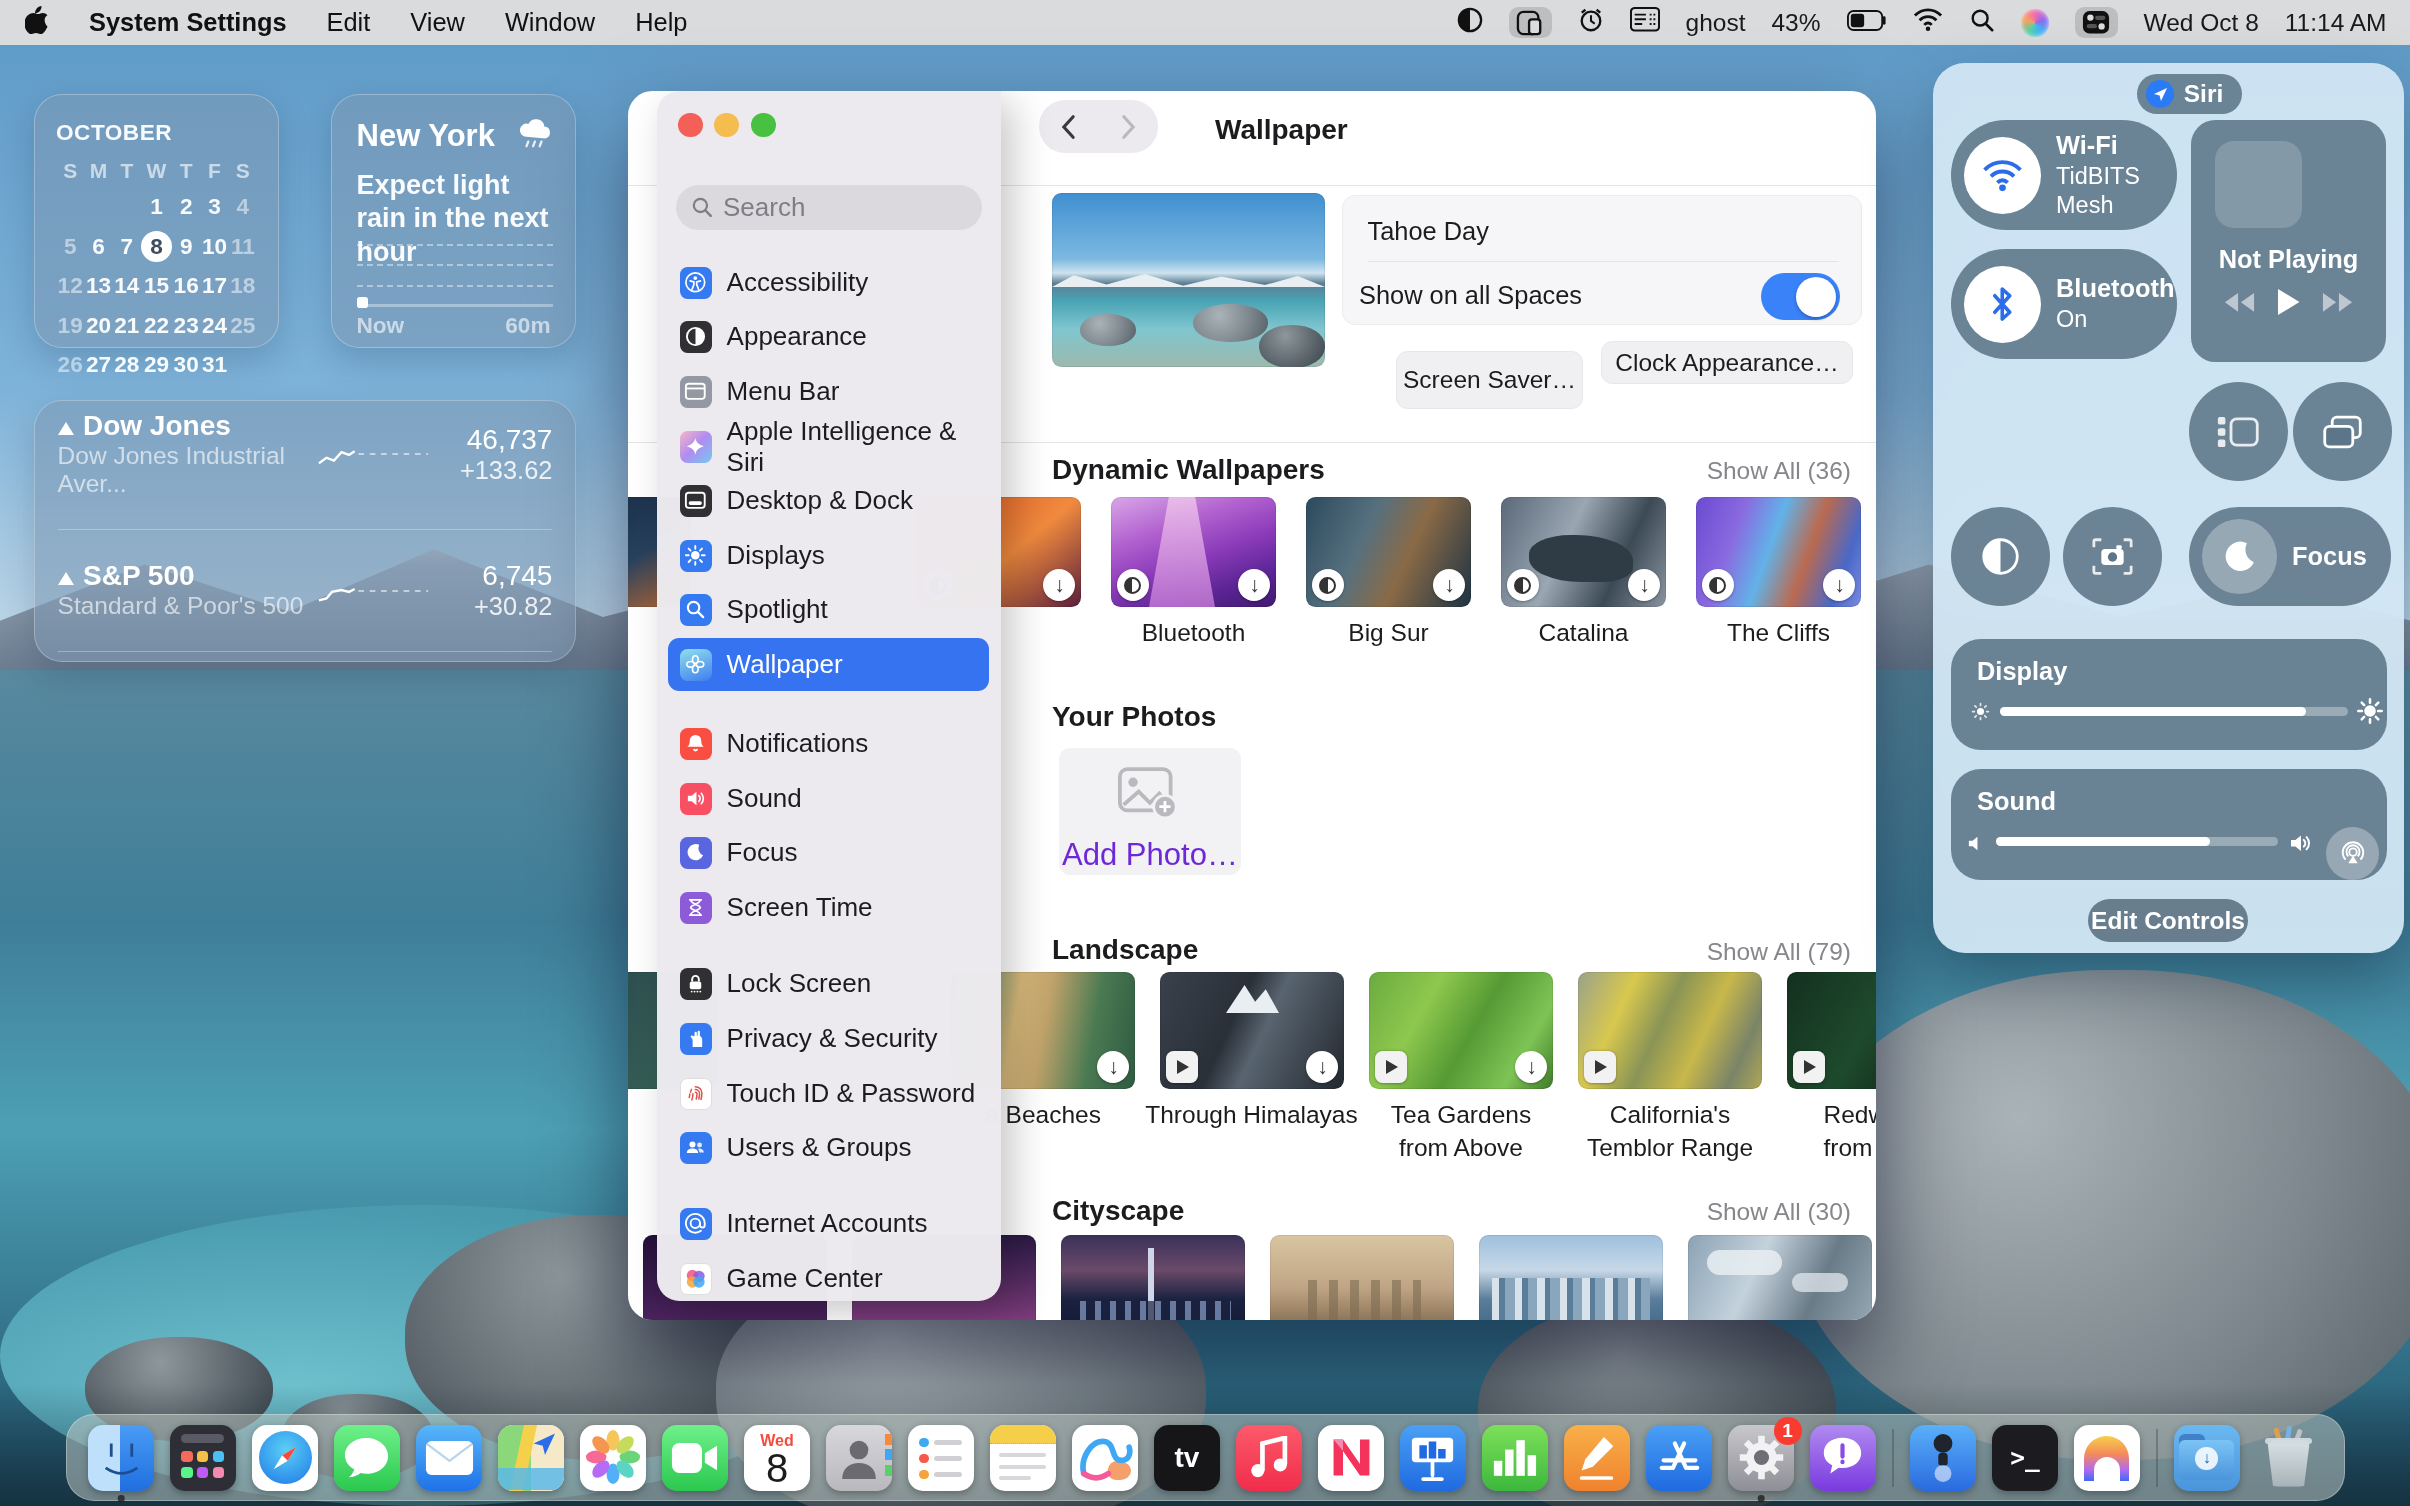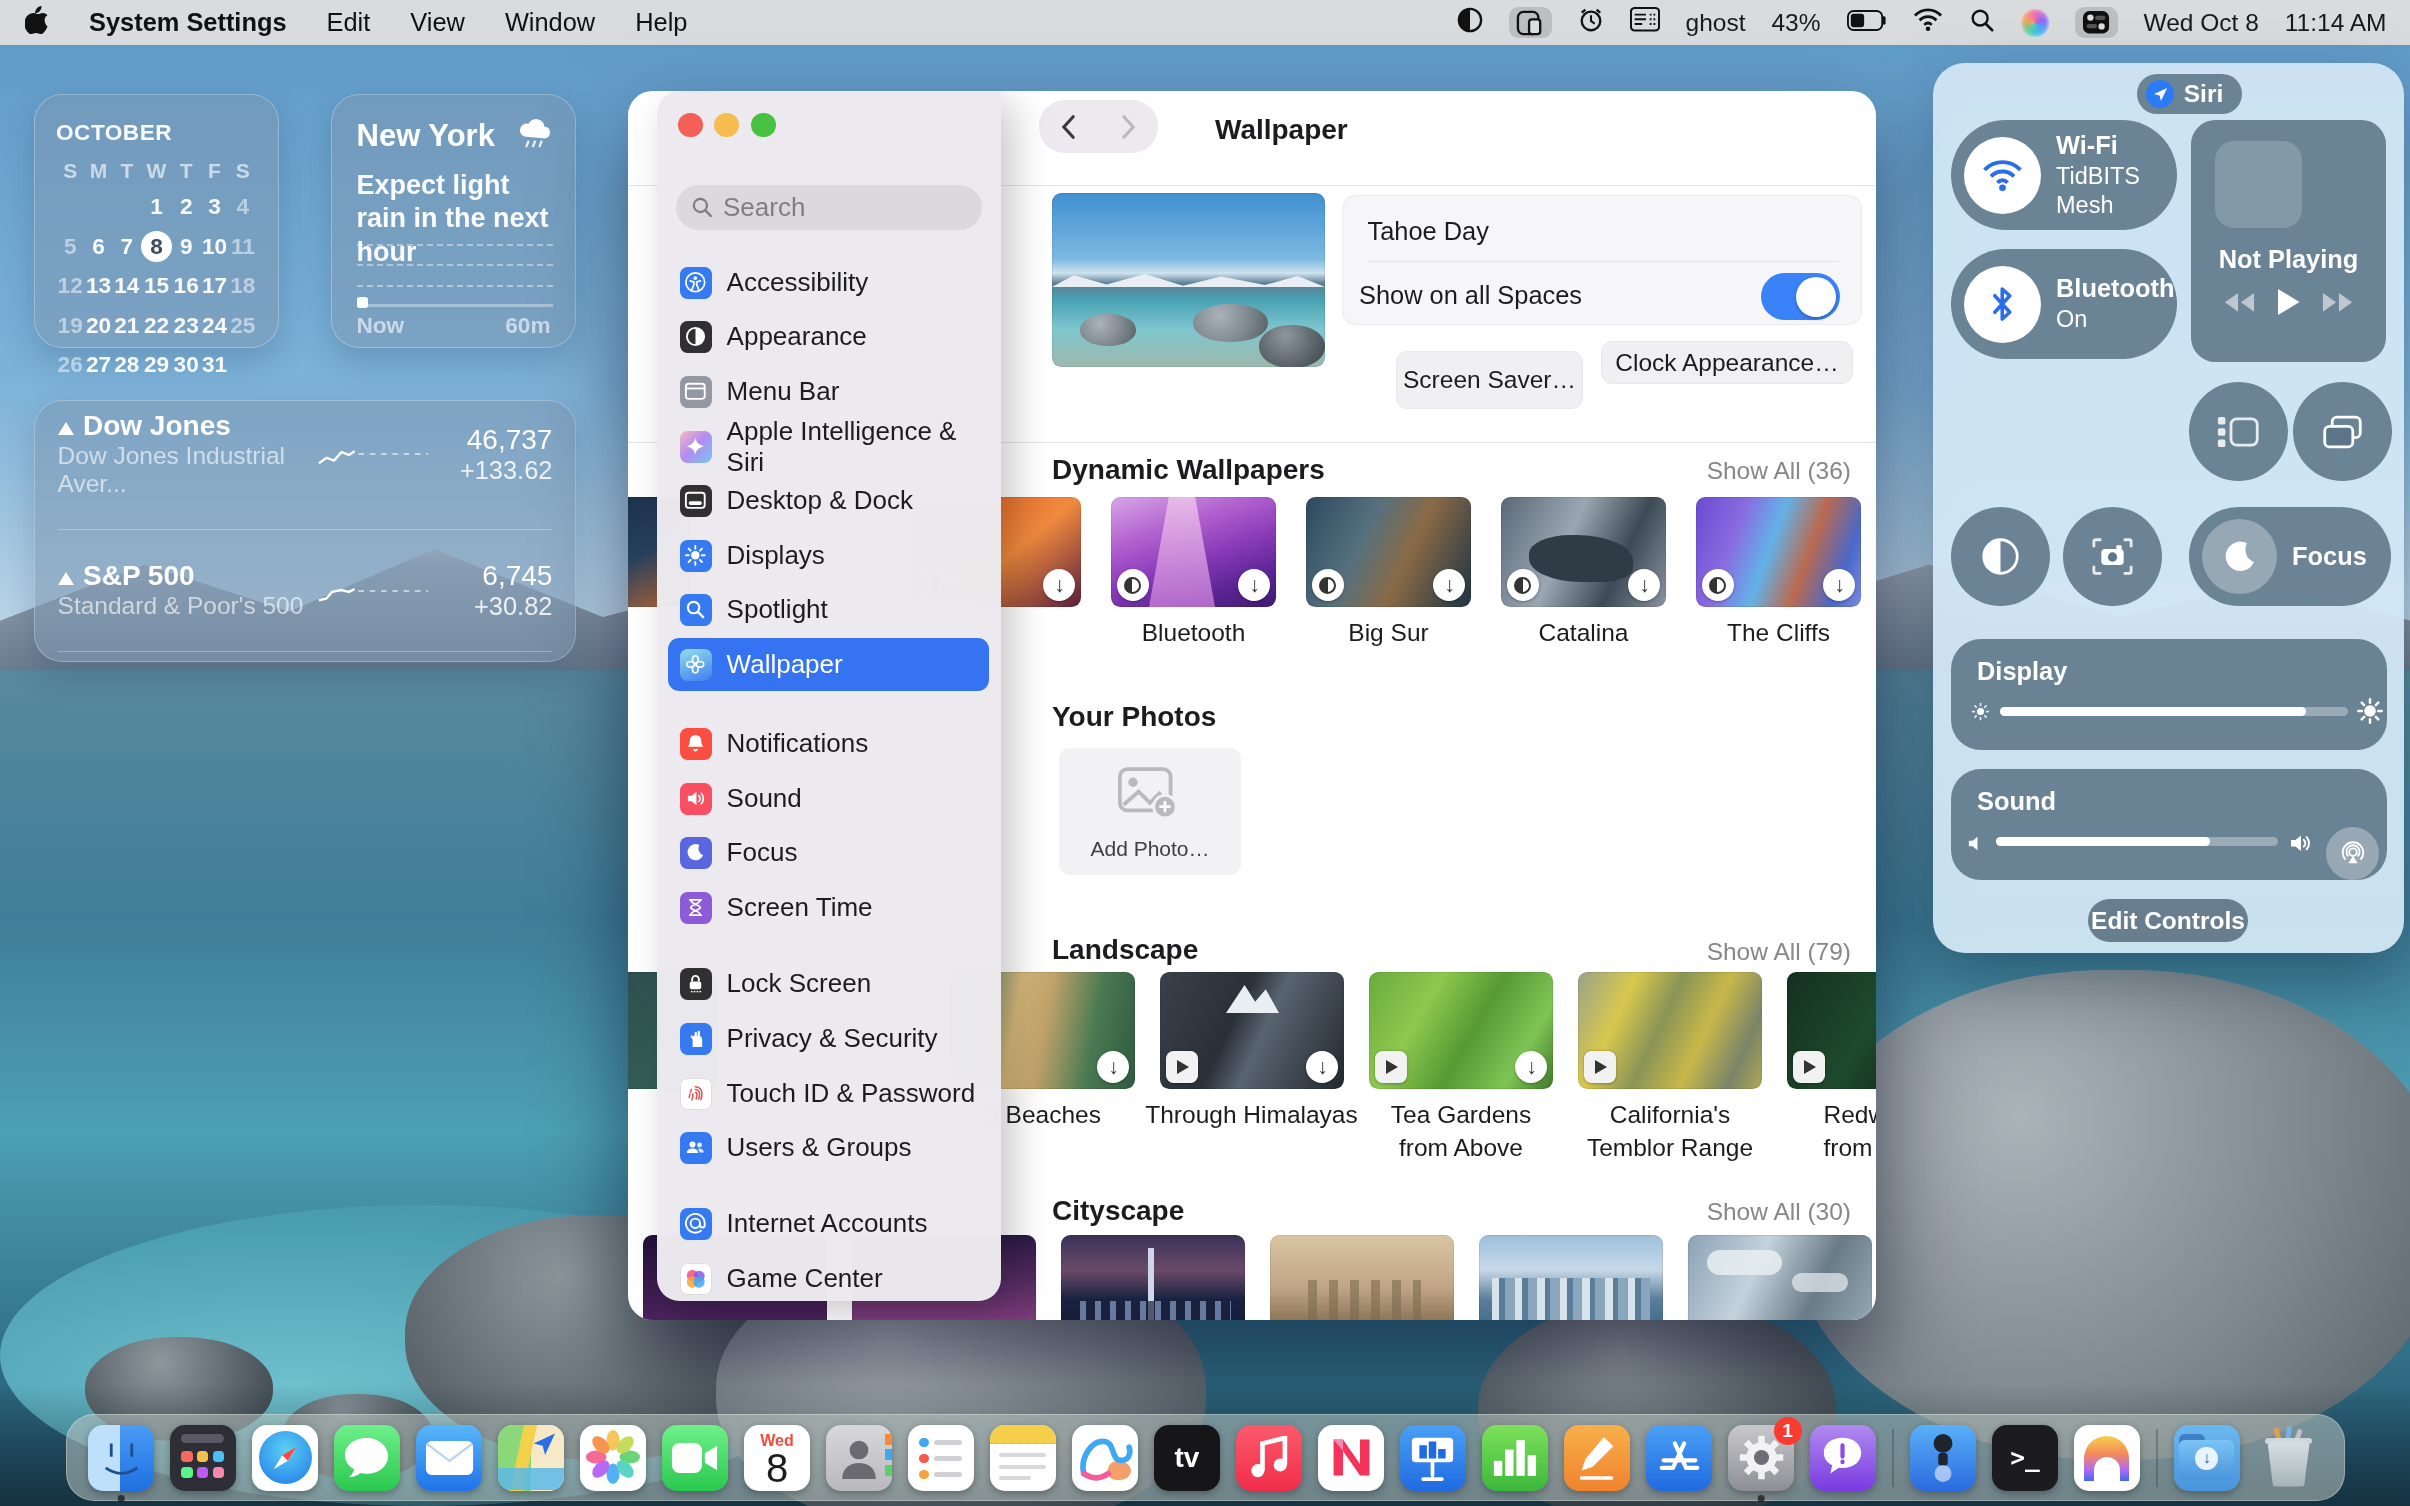--- a/index.html
+++ b/index.html
@@ -400,21 +400,21 @@
 
     <div class="abs sechdr" style="left:424px;top:610px;">Your Photos</div>
     <div class="abs" style="left:431px;top:657px;width:182px;height:127px;background:#f2f2f4;border-radius:11.3px;">
       <svg class="abs" style="left:59px;top:19px;" width="62" height="53" viewBox="0 0 66 56">
         <rect x="2" y="2" width="54" height="44" rx="8" fill="none" stroke="#b9b9be" stroke-width="4"></rect>
         <circle cx="16" cy="16" r="5" fill="#b9b9be"></circle>
         <path d="M6 40 L22 26 L34 38 L44 28 L54 40" fill="none" stroke="#b9b9be" stroke-width="4"></path>
         <circle cx="50" cy="42" r="12" fill="#b9b9be" stroke="#f2f2f4" stroke-width="3"></circle>
         <path d="M50 36v12M44 42h12" stroke="#fff" stroke-width="3"></path>
       </svg>
-      <div class="abs" style="left:0;top:89px;width:182px;text-align:center;font-size:21px;color:#404040;">Add Photo…</div>
+      <div class="abs" style="left:0;top:89px;width:182px;text-align:center;font-size:31px;color:#6d28d9;">Add Photo…</div>
     </div>
 
     <div class="abs sechdr" style="left:424px;top:843px;">Landscape</div>
     <div class="abs showall" style="left:1055px;top:847px;width:168px;text-align:right;">Show All (79)</div>
 
     <div class="abs thumb" style="left:-95px;top:881px;width:184px;height:117px;background:linear-gradient(120deg,#24404a,#3c6a5a);"></div>
     <div class="abs thumb" style="left:323px;top:881px;width:184px;height:117px;background:linear-gradient(100deg,#2e7d74 0%,#d6b87a 35%,#c2a36b 50%,#4a7a52 75%,#2f5a40 100%);">
       <span class="badge" style="right:5.6px;bottom:5.6px;">
           <span class="dlarrow">↓</span>
         </span>

